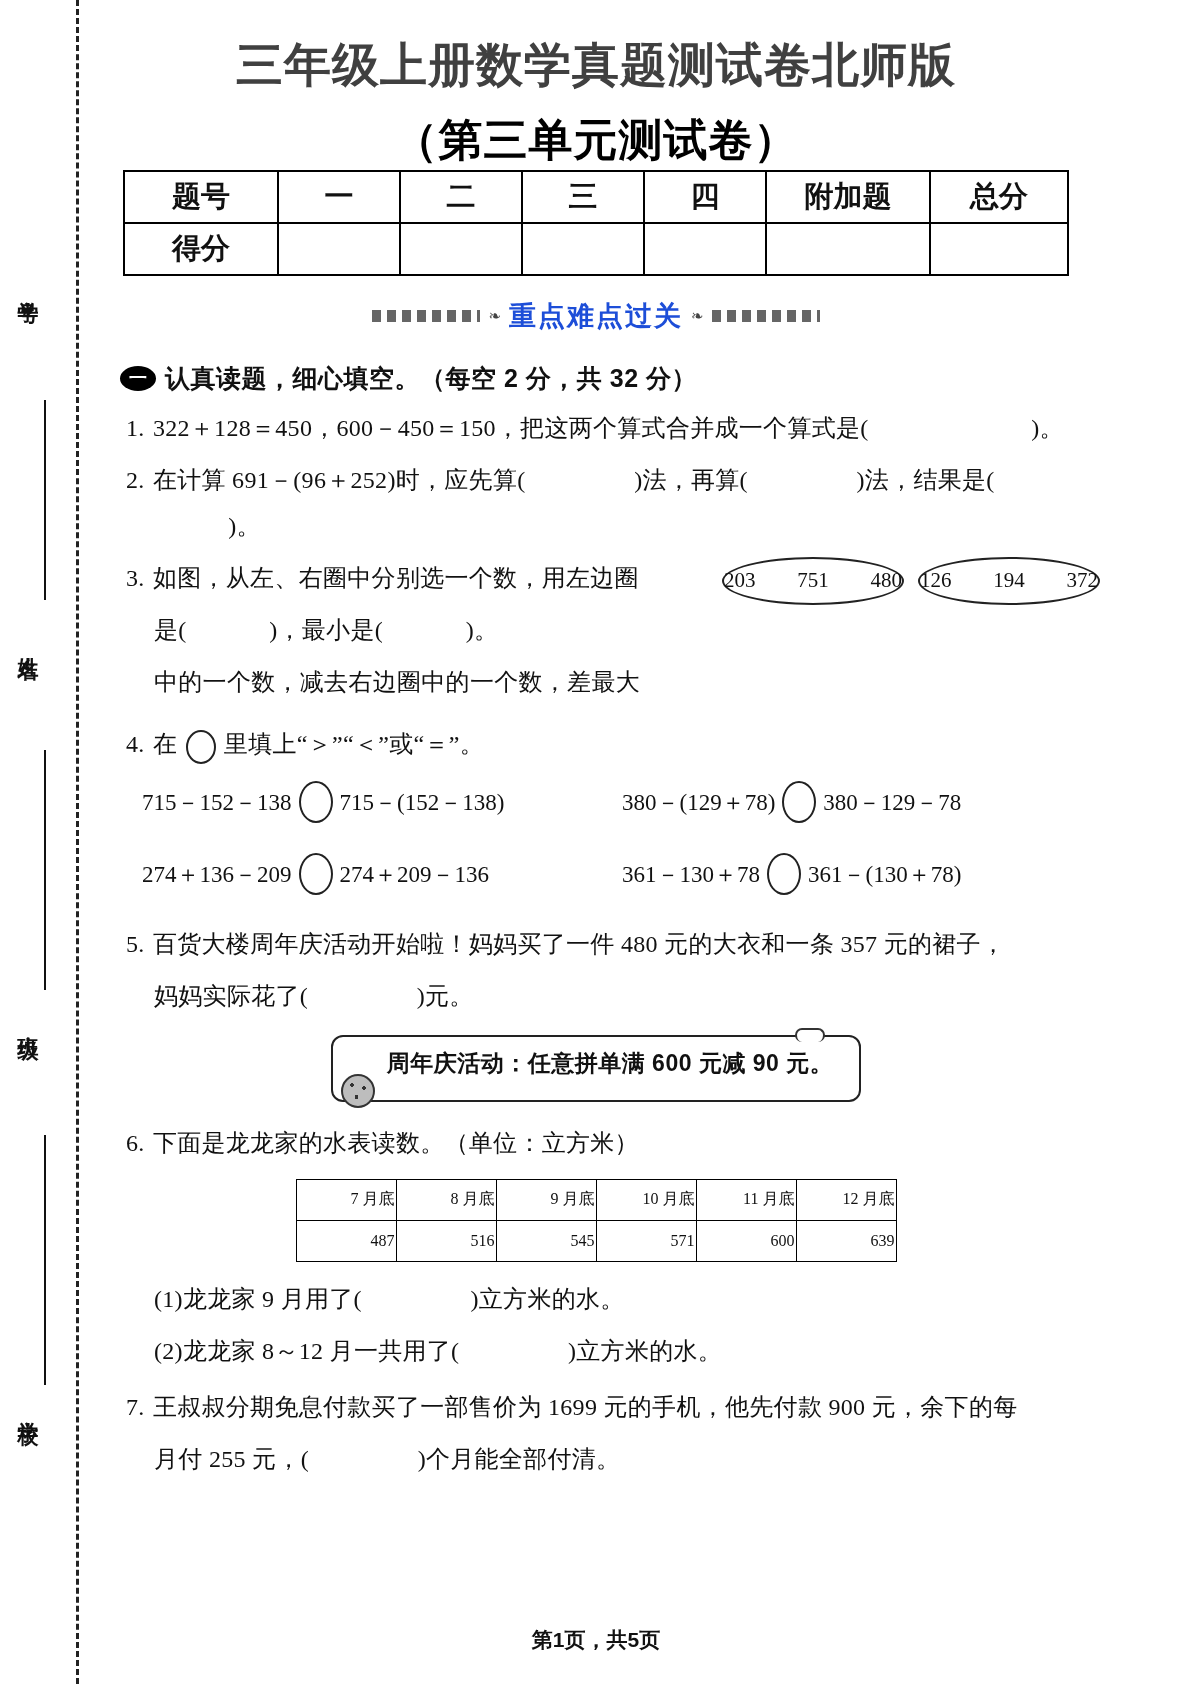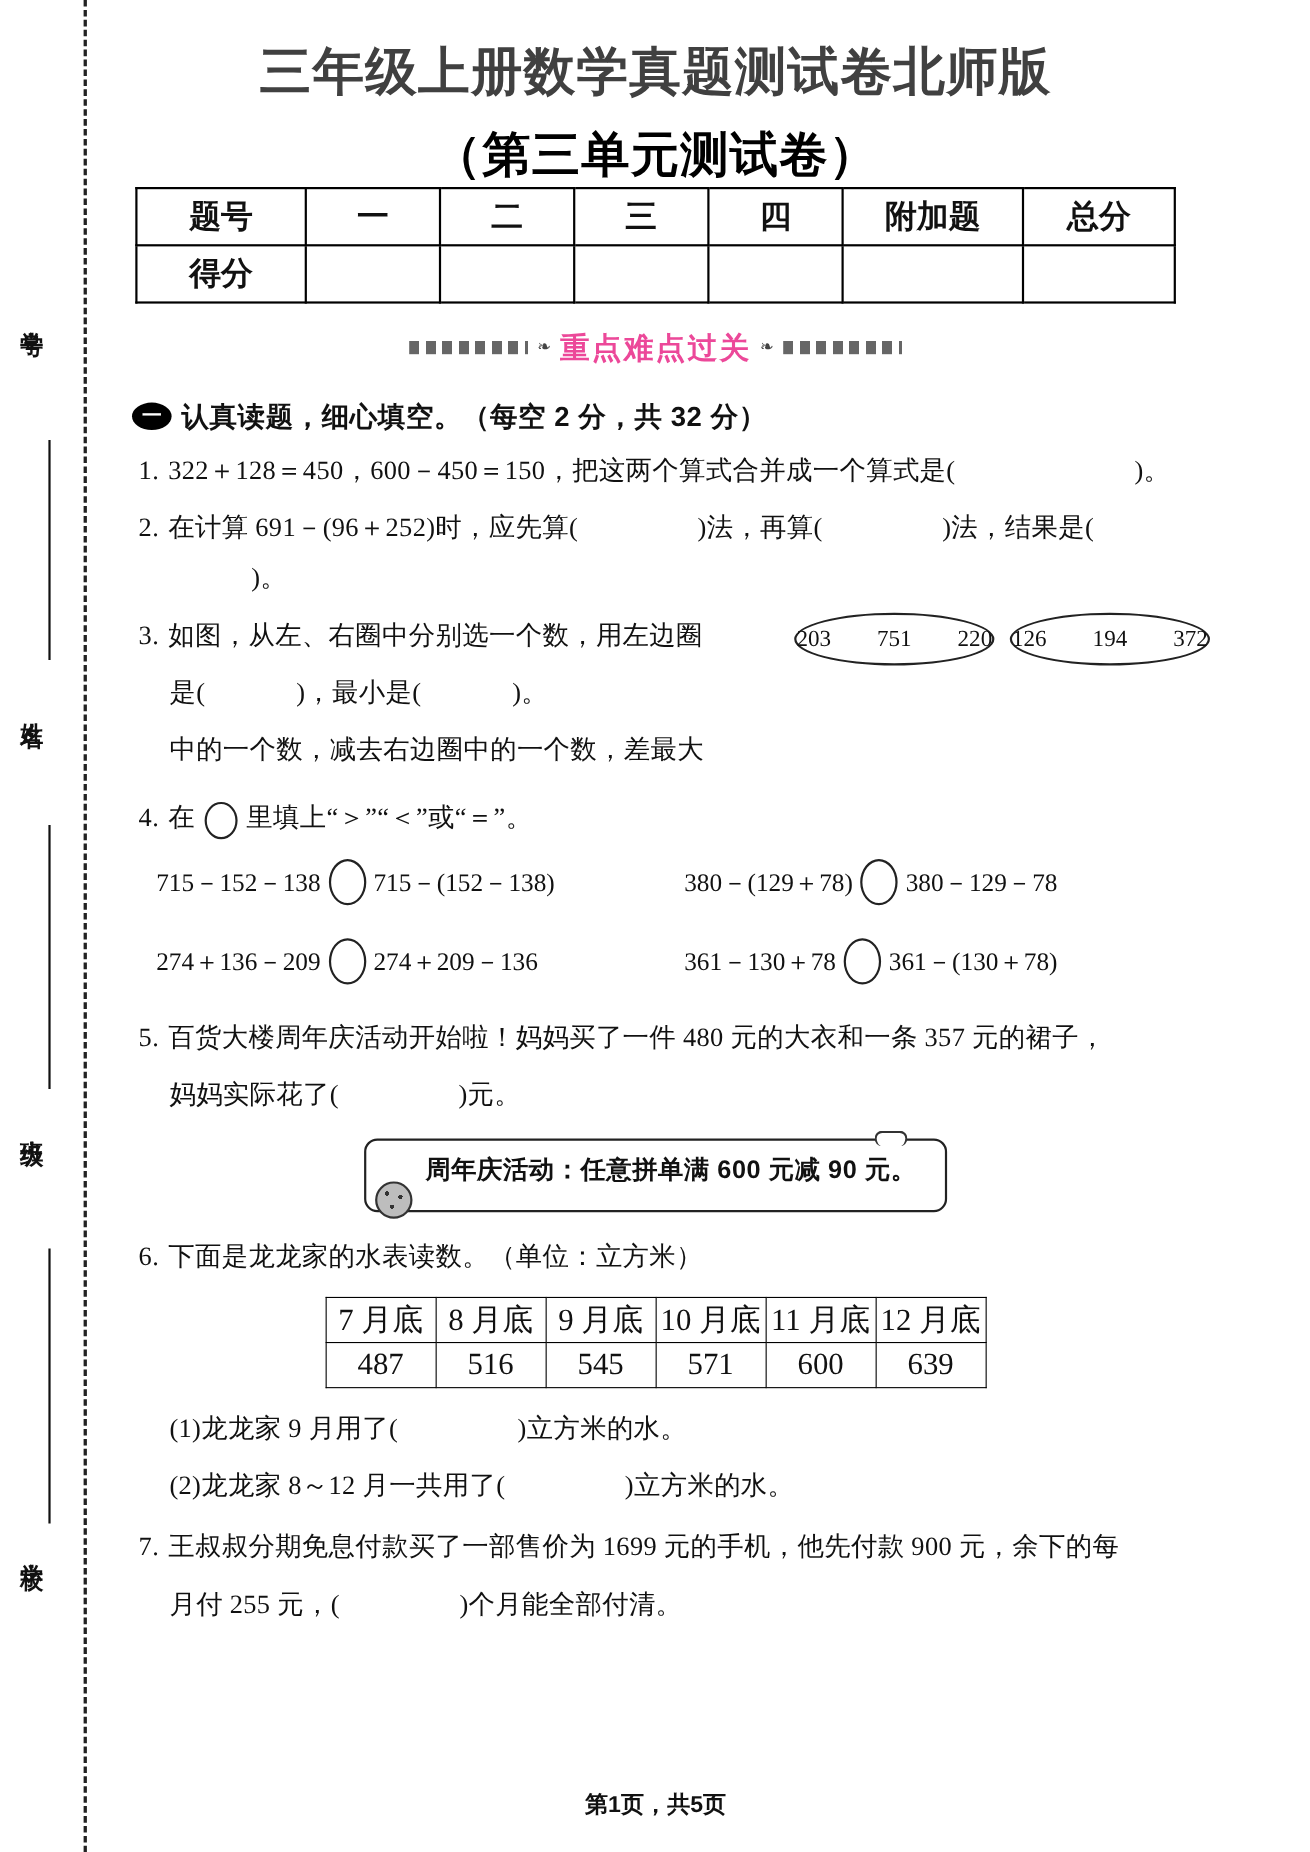--- a/index.html
+++ b/index.html
@@ -91,21 +91,21 @@
   }
   .banner-dash.two{
     background:repeating-linear-gradient(to right,#333 0 9px,transparent 9px 15px);
     height:12px;
   }
   .banner-mark{
     font-size:15px;color:#444;
   }
   #banner-text{
     font-family:"Liberation Sans","DejaVu Sans",sans-serif;
-    font-weight:bold;font-size:27px;letter-spacing:2px;color:#ec4899;
+    font-weight:bold;font-size:27px;letter-spacing:2px;color:#1d4ed8;
   }
   
   .sec-head{
     display:flex;align-items:center;gap:9px;
     margin:28px 0 10px 24px;
   }
   .sec-bullet{
     width:36px;height:25px;border-radius:50%;
     background:#000;color:#fff;
     font-family:"Liberation Sans","DejaVu Sans",sans-serif;
@@ -177,22 +177,22 @@
     position:absolute;right:34px;top:-9px;
     width:26px;height:12px;border-radius:10px;
     background:#fff;border:2px solid #333;border-bottom:none;
   }
   
   #water-wrap{display:flex;justify-content:center;margin:12px 0 4px 0;}
   #water-table{border-collapse:collapse;table-layout:fixed;}
   #water-table th,#water-table td{
     border:1.6px solid #000;
     width:97px;height:38px;
-    text-align:center;vertical-align:middle;
-    font-weight:normal;font-size:28px;
+    text-align:right;vertical-align:middle;
+    font-weight:normal;font-size:16px;
   }
   
   #footer{
     position:absolute;bottom:30px;left:0;width:1000px;
     text-align:center;
     font-family:"Liberation Sans","DejaVu Sans",sans-serif;
     font-weight:bold;font-size:21px;
   }
 </style>
 </head>
@@ -266,21 +266,21 @@
     <span>)法，结果是(</span>
     <span class="gap"></span>
     <span>)。</span>
   </div>
 
   <div id="q3-wrap">
     <div id="q3-ovals">
       <div class="numoval">
         <span>203</span>
         <span>751</span>
-        <span>220</span>
+        <span>480</span>
       </div>
       <div class="numoval">
         <span>126</span>
         <span>194</span>
         <span>372</span>
       </div>
     </div>
     <div class="q">
       <span class="num">3.</span>
       <span>如图，从左、右圈中分别选一个数，用左边圈</span>

